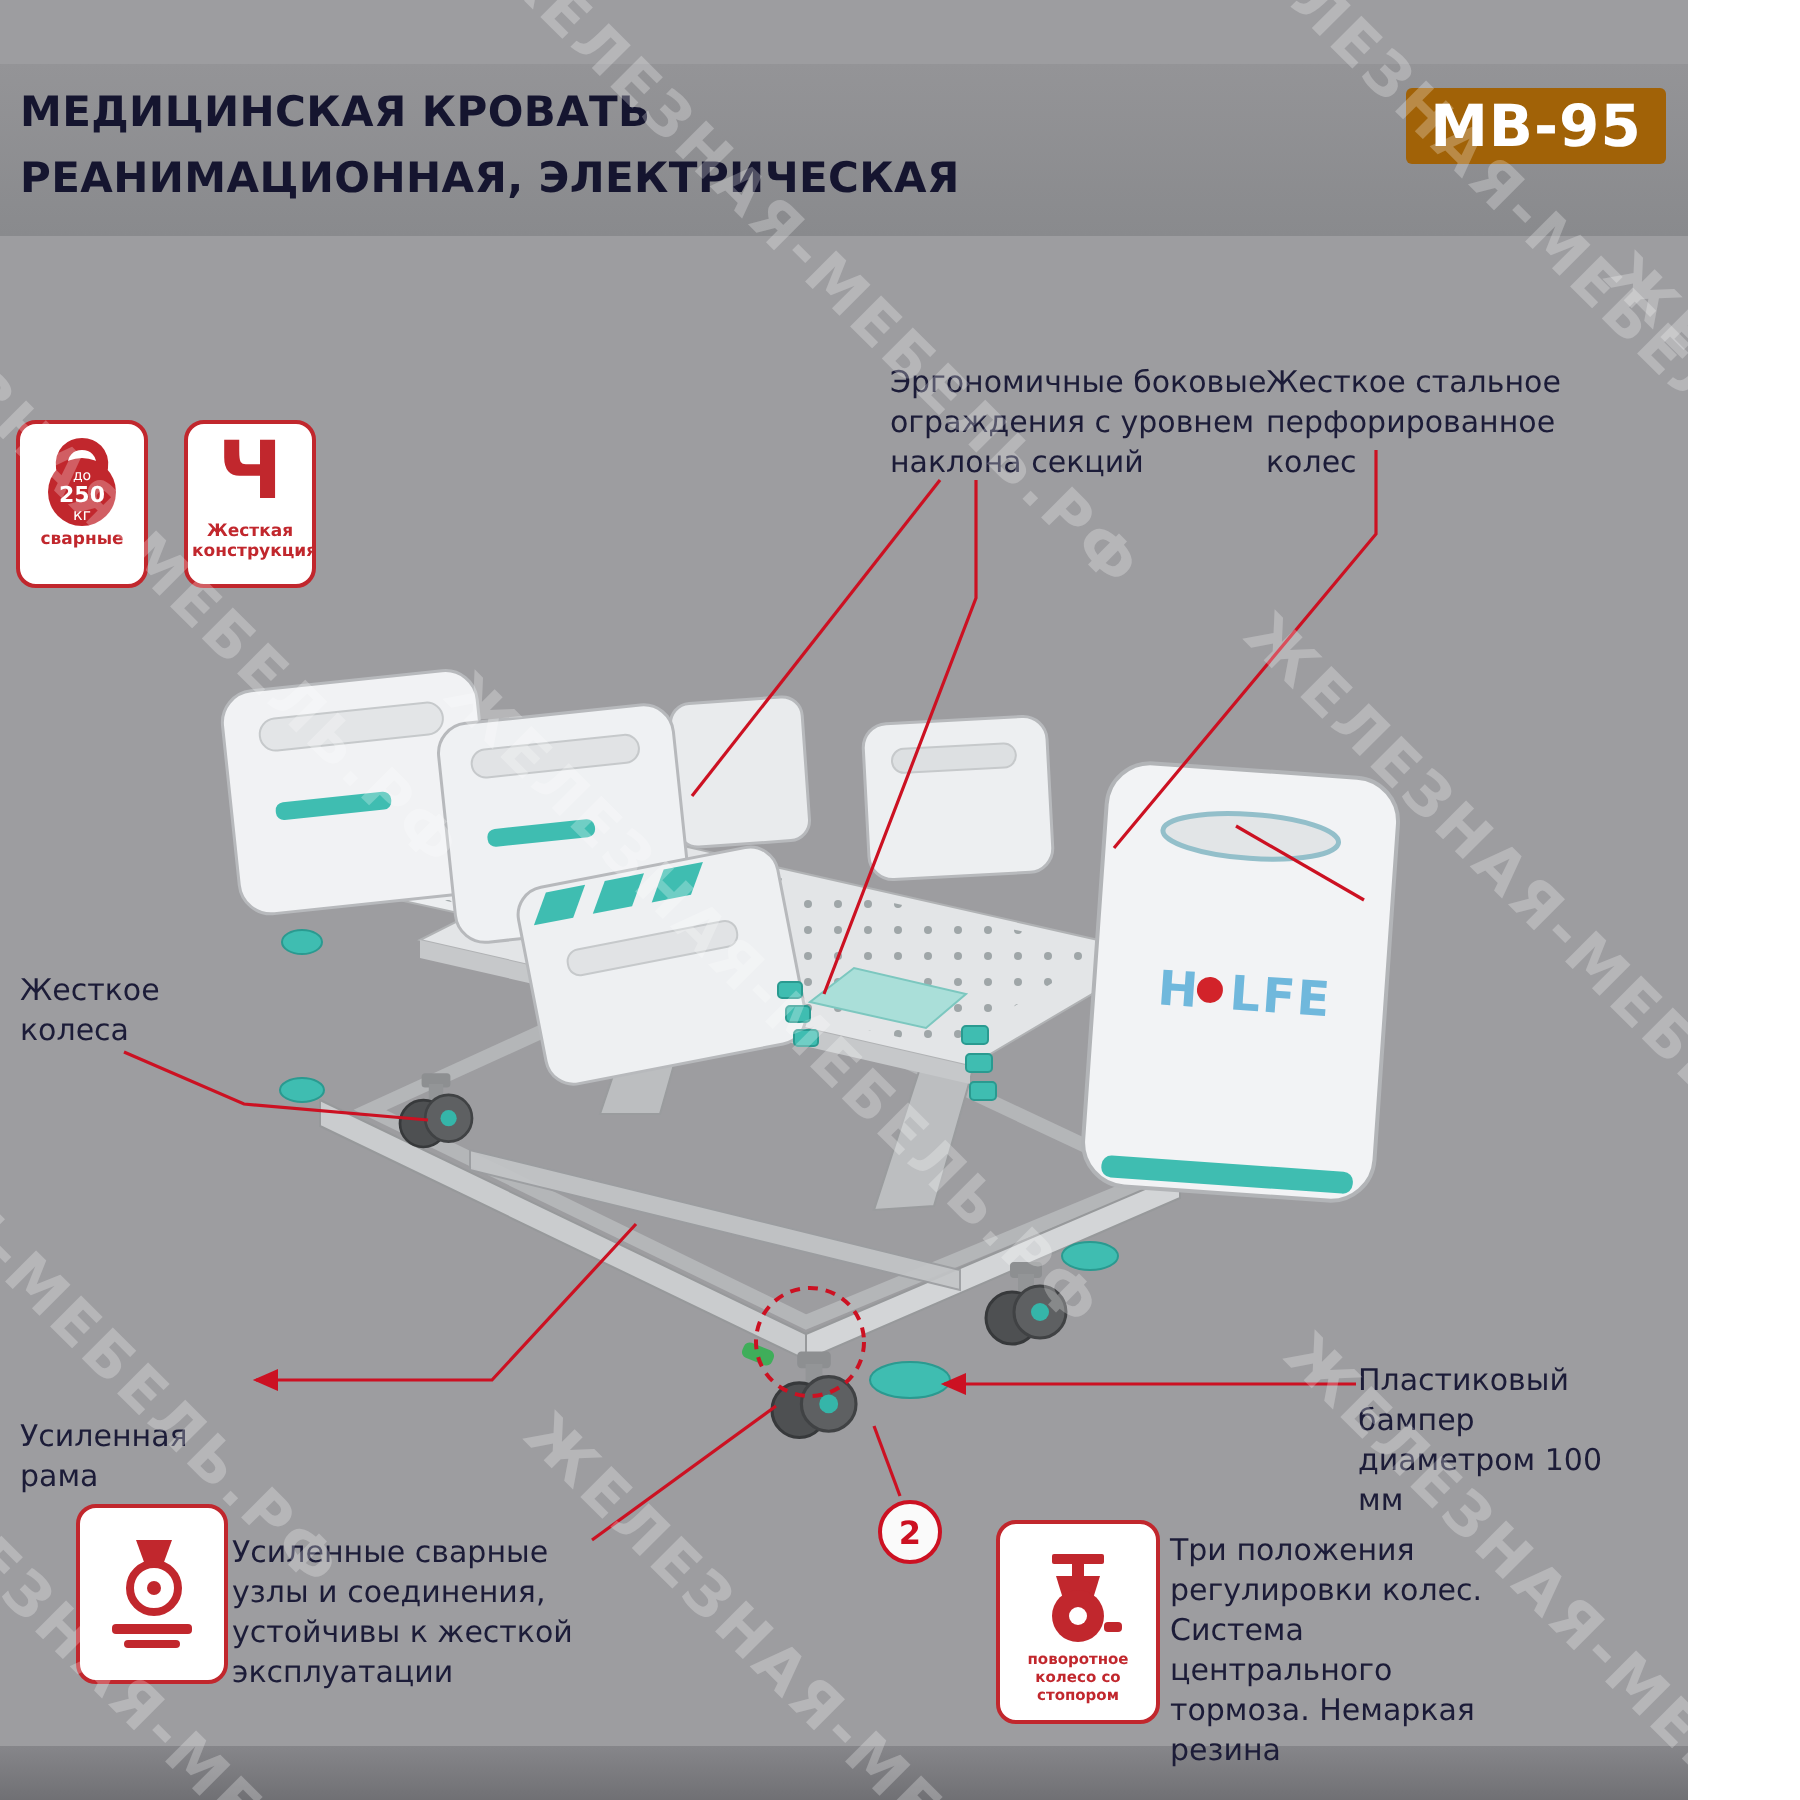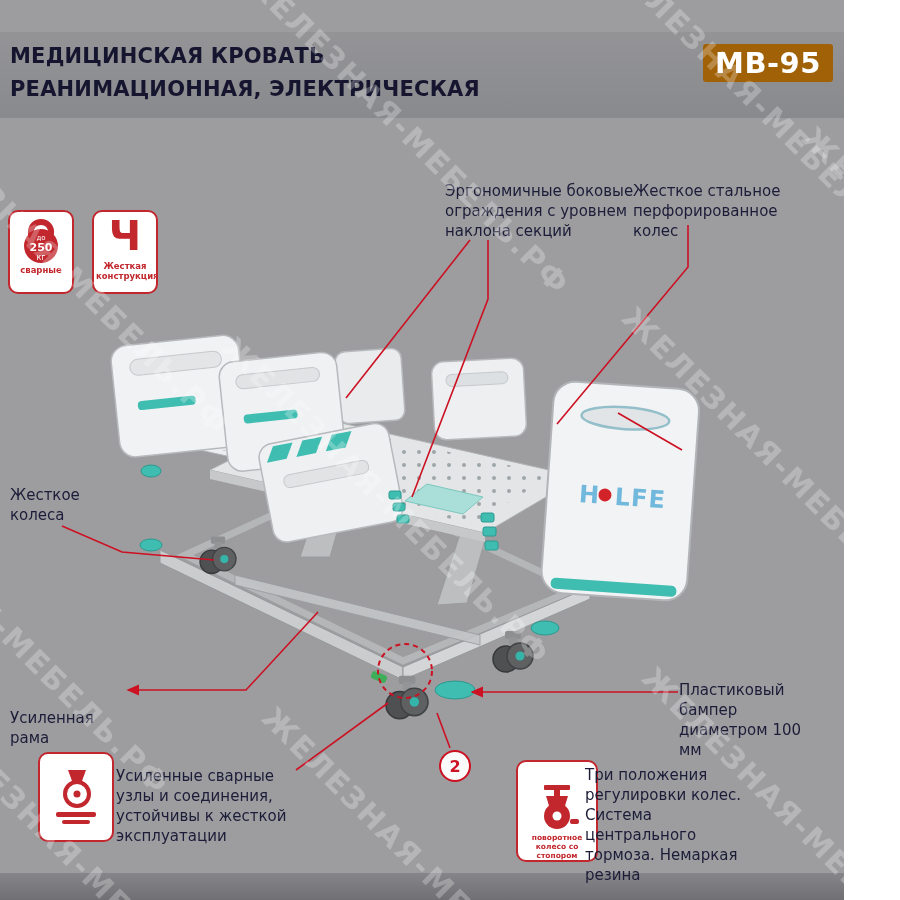--- a/index.html
+++ b/index.html
@@ -61,21 +61,21 @@
   <div class="badge" style="left:38px;top:752px;width:76px;height:90px;justify-content:center;">
     <svg width="56" height="66" viewBox="0 0 56 66">
       <path d="M20,6 L38,6 L34,17 L24,17 Z" fill="#c1272d"></path>
       <circle cx="29" cy="30" r="12" fill="#fff" stroke="#c1272d" stroke-width="4"></circle>
       <circle cx="29" cy="30" r="3.5" fill="#c1272d"></circle>
       <rect x="8" y="48" width="40" height="5" rx="2" fill="#c1272d"></rect>
       <rect x="14" y="56" width="28" height="4" rx="2" fill="#c1272d"></rect>
     </svg>
   </div>
 
-  <div class="badge" style="left:516px;top:760px;width:82px;height:102px;justify-content:flex-end;padding-top:4px;">
+  <div class="badge" style="left:498px;top:760px;width:82px;height:102px;justify-content:center;padding-top:4px;">
     <svg width="54" height="50" viewBox="0 0 54 50">
       <rect x="14" y="2" width="26" height="5" rx="1" fill="#c1272d"></rect>
       <rect x="24" y="7" width="6" height="6" fill="#c1272d"></rect>
       <path d="M16,13 L38,13 L34,26 L20,26 Z" fill="#c1272d"></path>
       <circle cx="27" cy="33" r="13" fill="#c1272d"></circle>
       <circle cx="27" cy="33" r="4.5" fill="#fff"></circle>
       <rect x="40" y="36" width="9" height="5" rx="2" fill="#c1272d"></rect>
     </svg>
     <div class="cap-small">поворотное колесо со стопором</div>
   </div>

